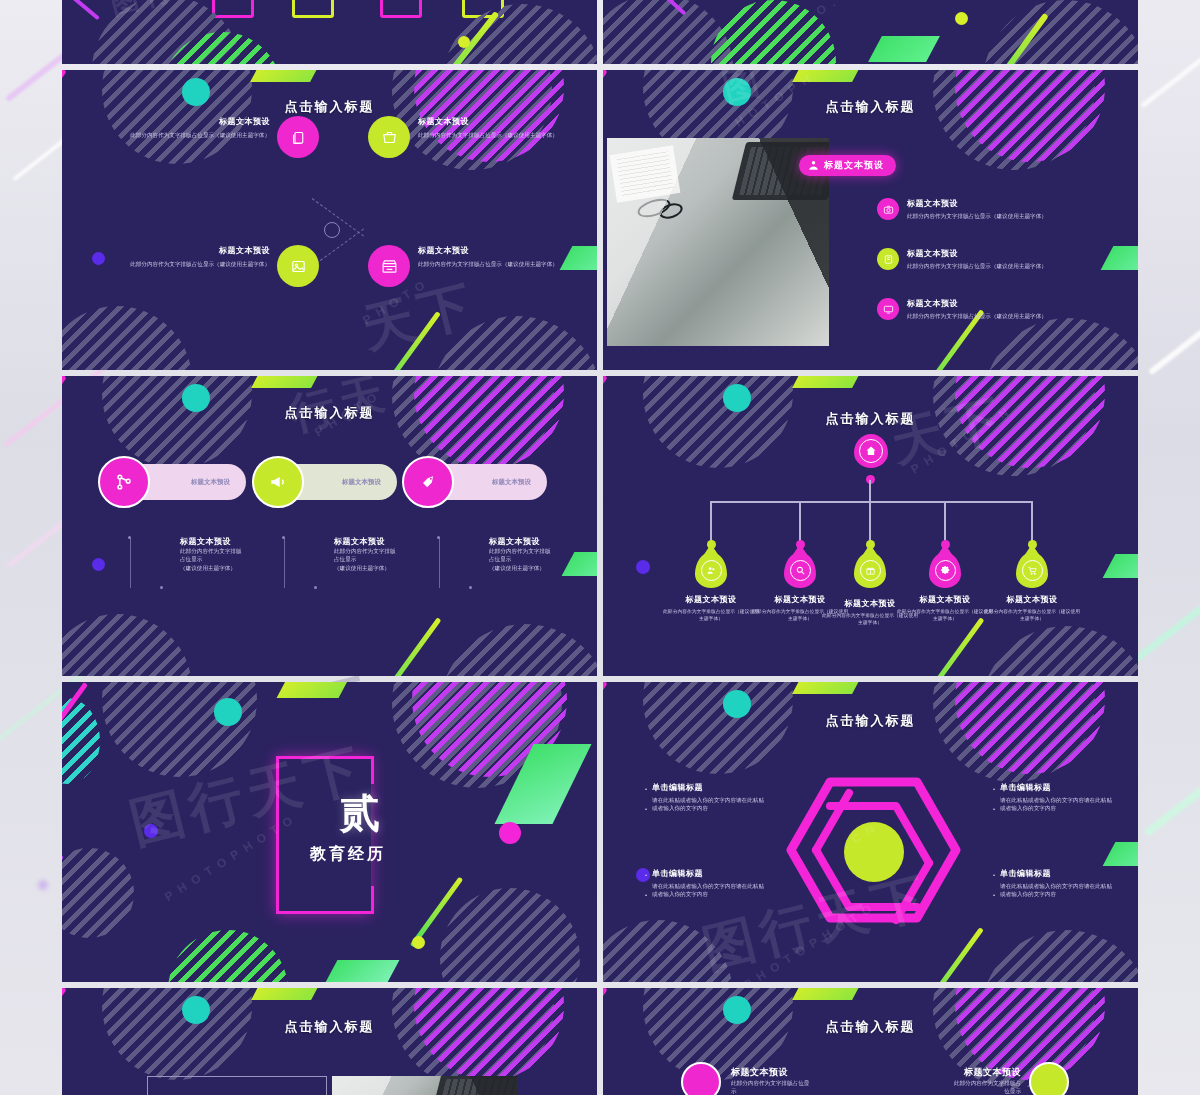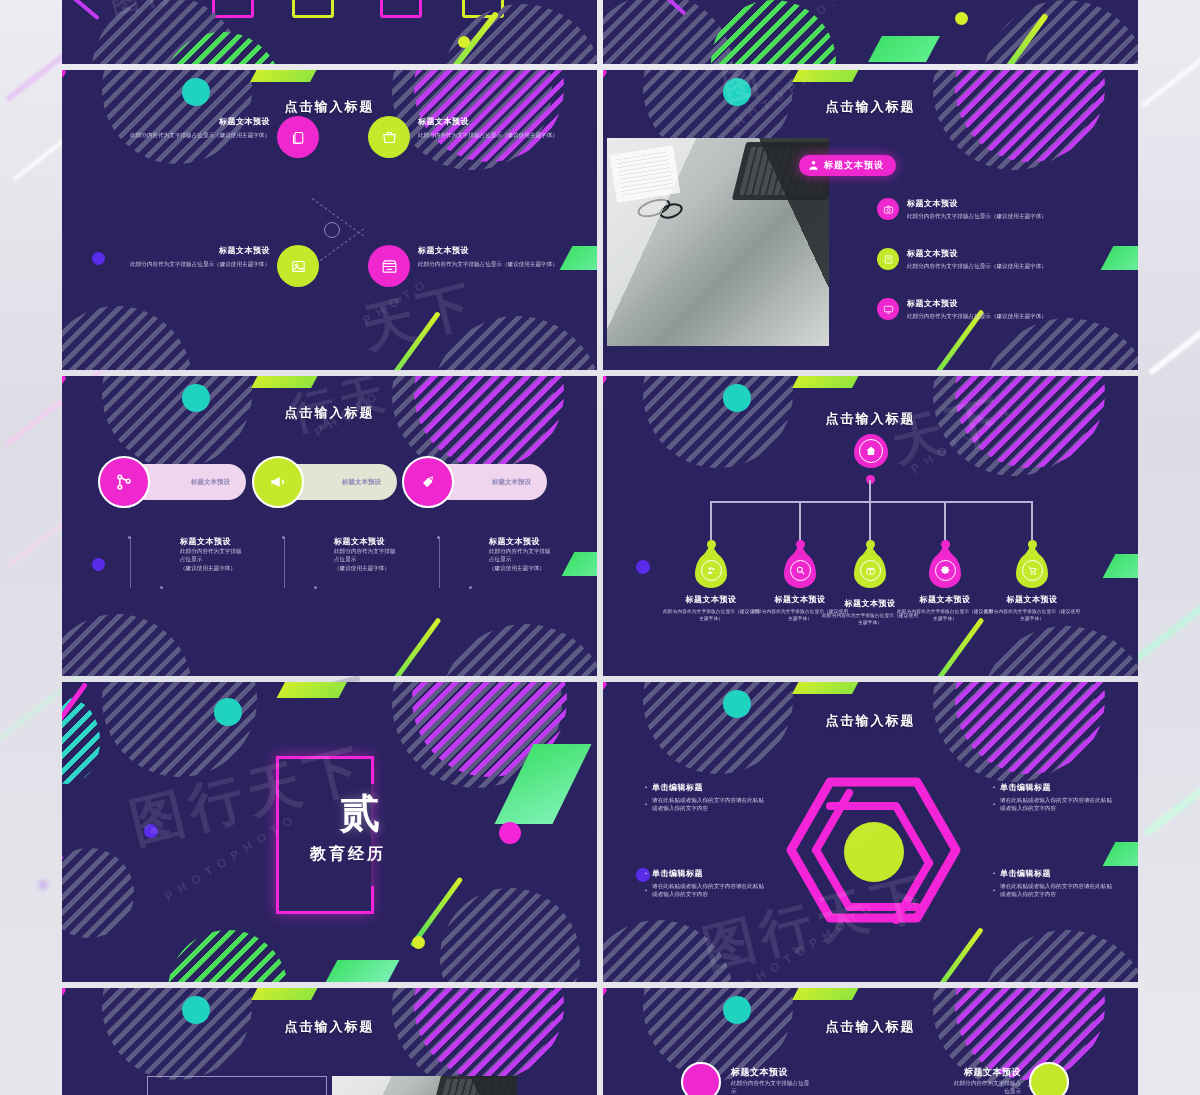--- a/index.html
+++ b/index.html
@@ -104,21 +104,21 @@
   .node-dot{position:absolute;width:9px;height:9px;border-radius:50%;}
 
   
   .frame{position:absolute;border:3px solid #f425d8;box-shadow:0 0 14px rgba(244,37,216,.55);}
   .sec-num{position:absolute;color:#fff;font-size:40px;font-weight:bold;letter-spacing:2px;text-shadow:0 0 10px rgba(255,255,255,.3);}
   .sec-sub{position:absolute;color:#fff;font-size:16px;letter-spacing:3px;font-weight:bold;}
 
   
   .hexwrap{position:absolute;width:200px;height:180px;}
   .bul{position:absolute;width:120px;}
-  .bul .li{display:flex;gap:5px;align-items:center;margin-bottom:3px;}
+  .bul .li{display:flex;gap:5px;align-items:flex-end;margin-bottom:3px;}
   .bul .bdot{color:#cfcbe8;font-size:6px;line-height:1.2;}
 
   
   .cbox{position:absolute;border:1px solid #9a95c0;}
 
   
   .wm{position:absolute;color:rgba(255,255,255,.10);font-weight:bold;pointer-events:none;user-select:none;}
   .wm-cn{font-size:58px;letter-spacing:6px;transform:rotate(-14deg);}
   .wm-lat{font-size:12px;letter-spacing:7px;transform:rotate(-32deg);}
   .wm-dark{color:rgba(40,30,80,.18);}

